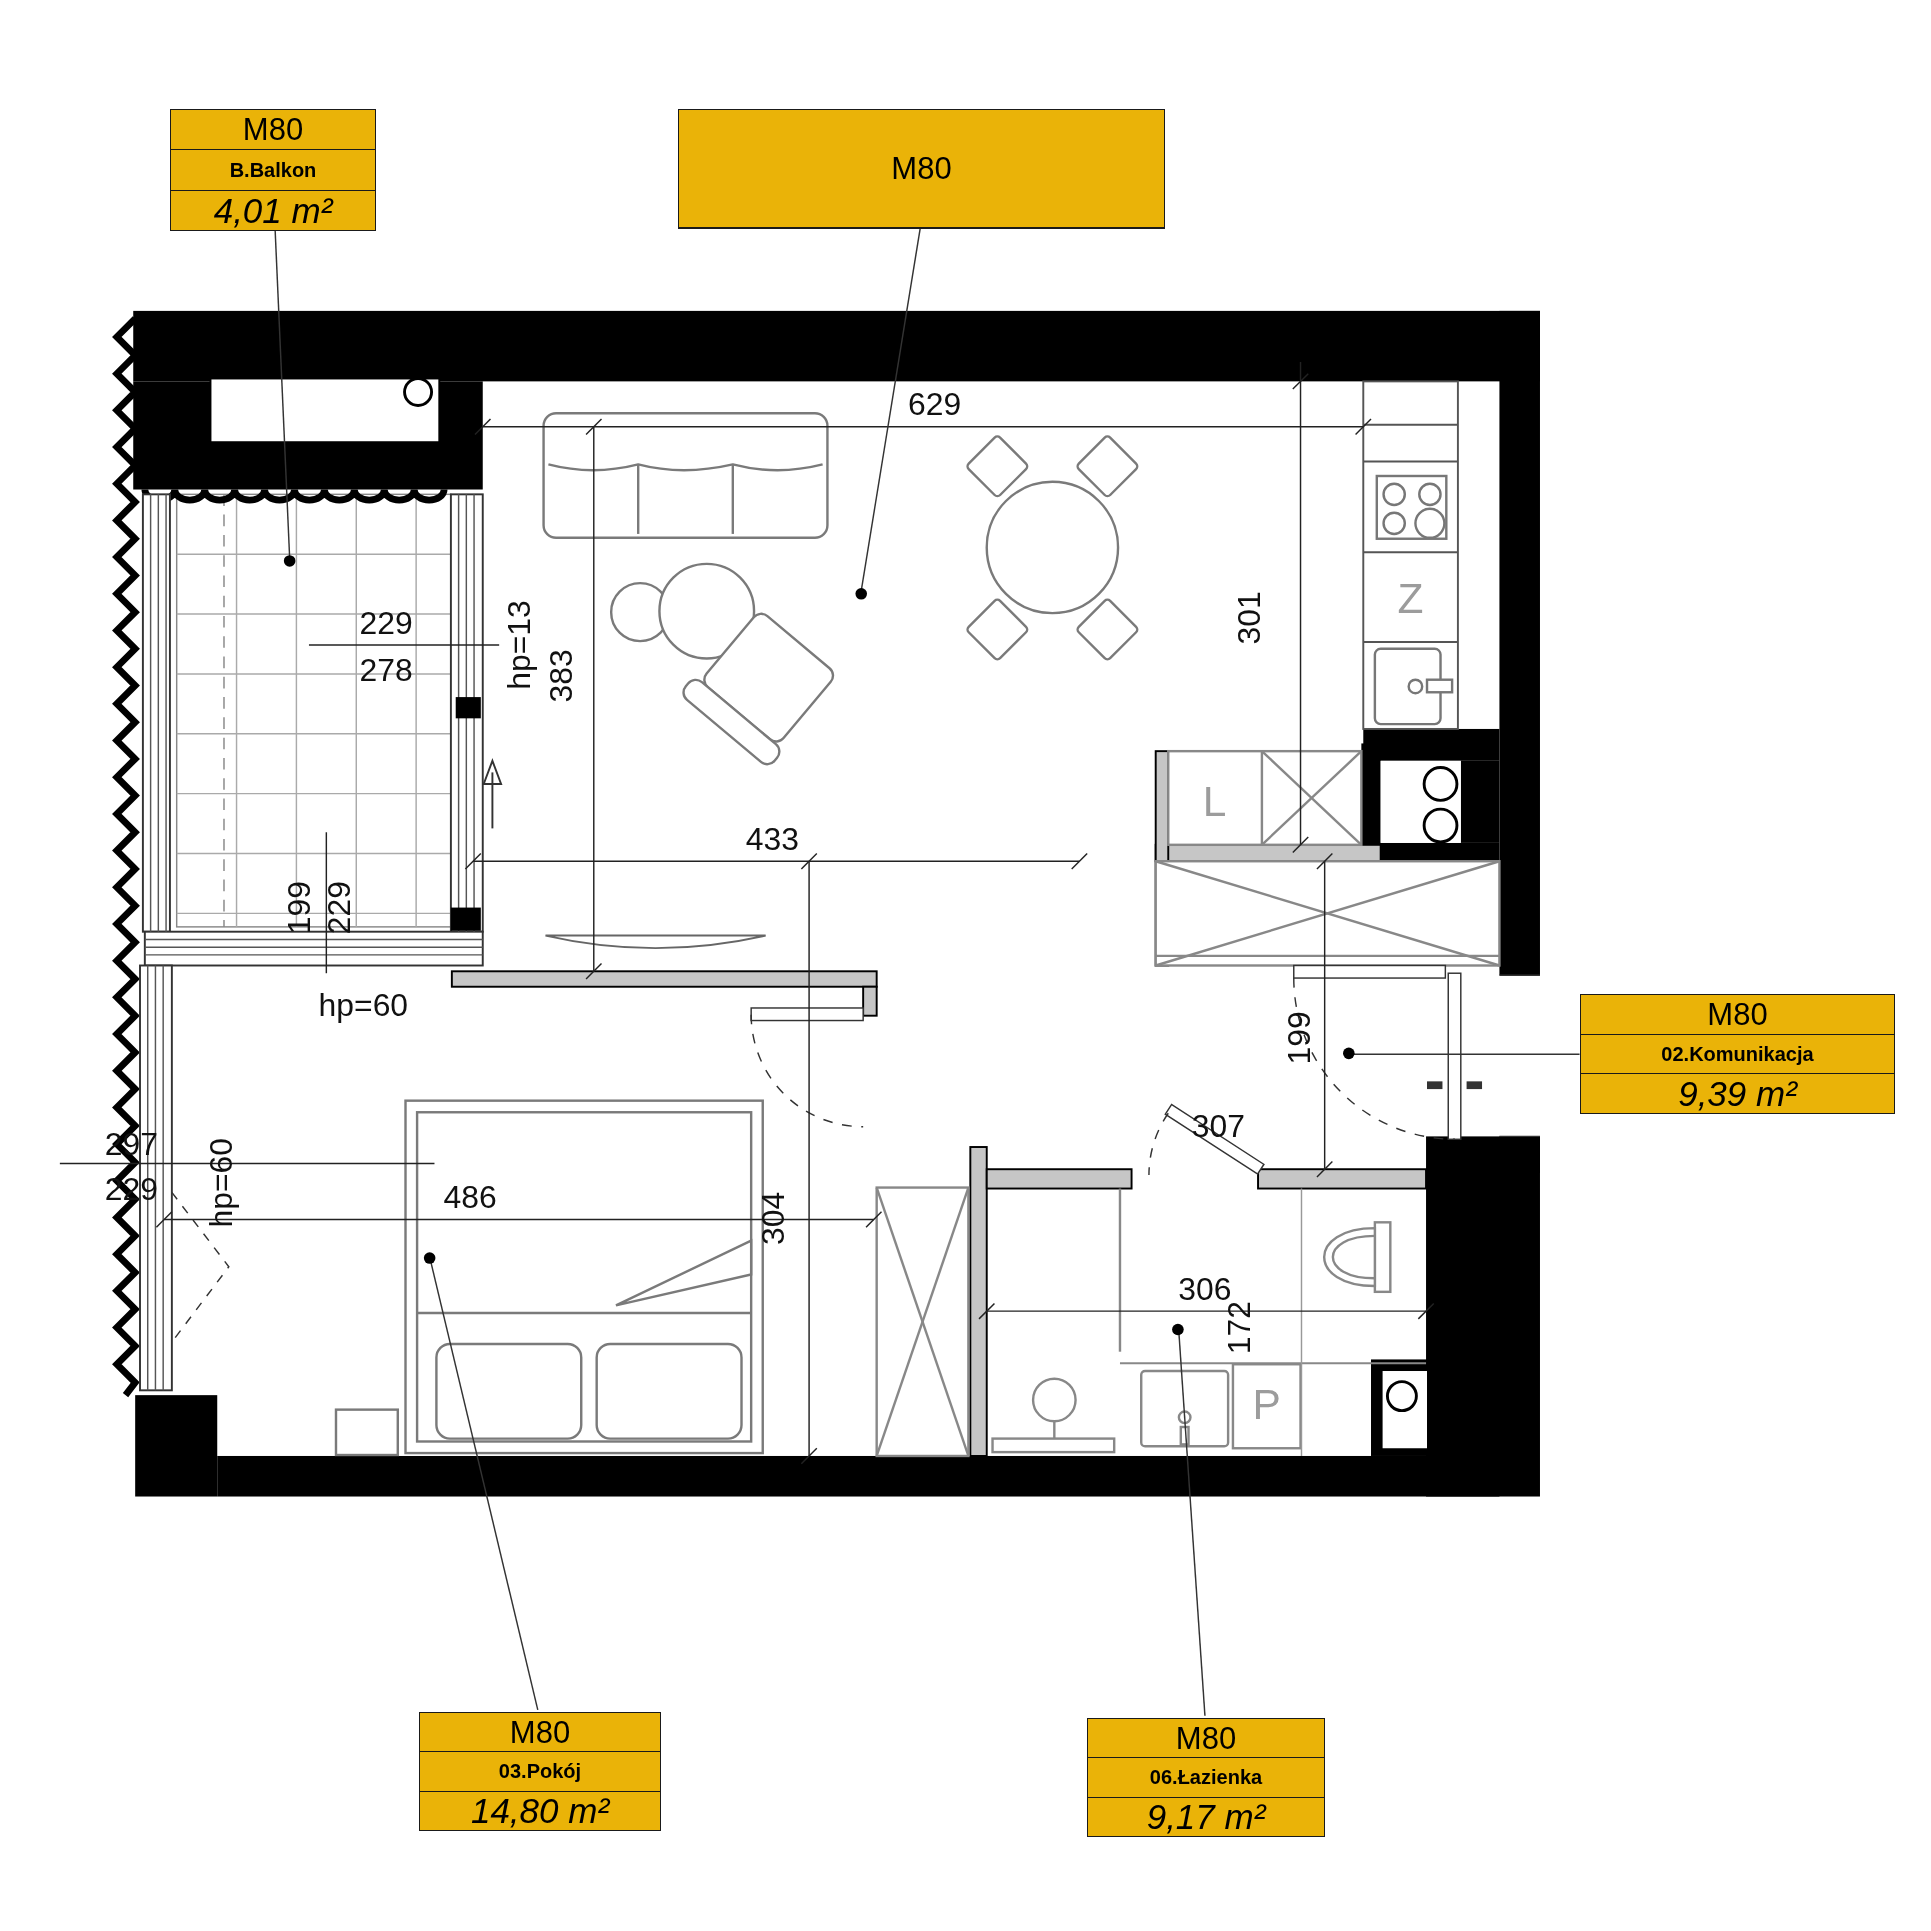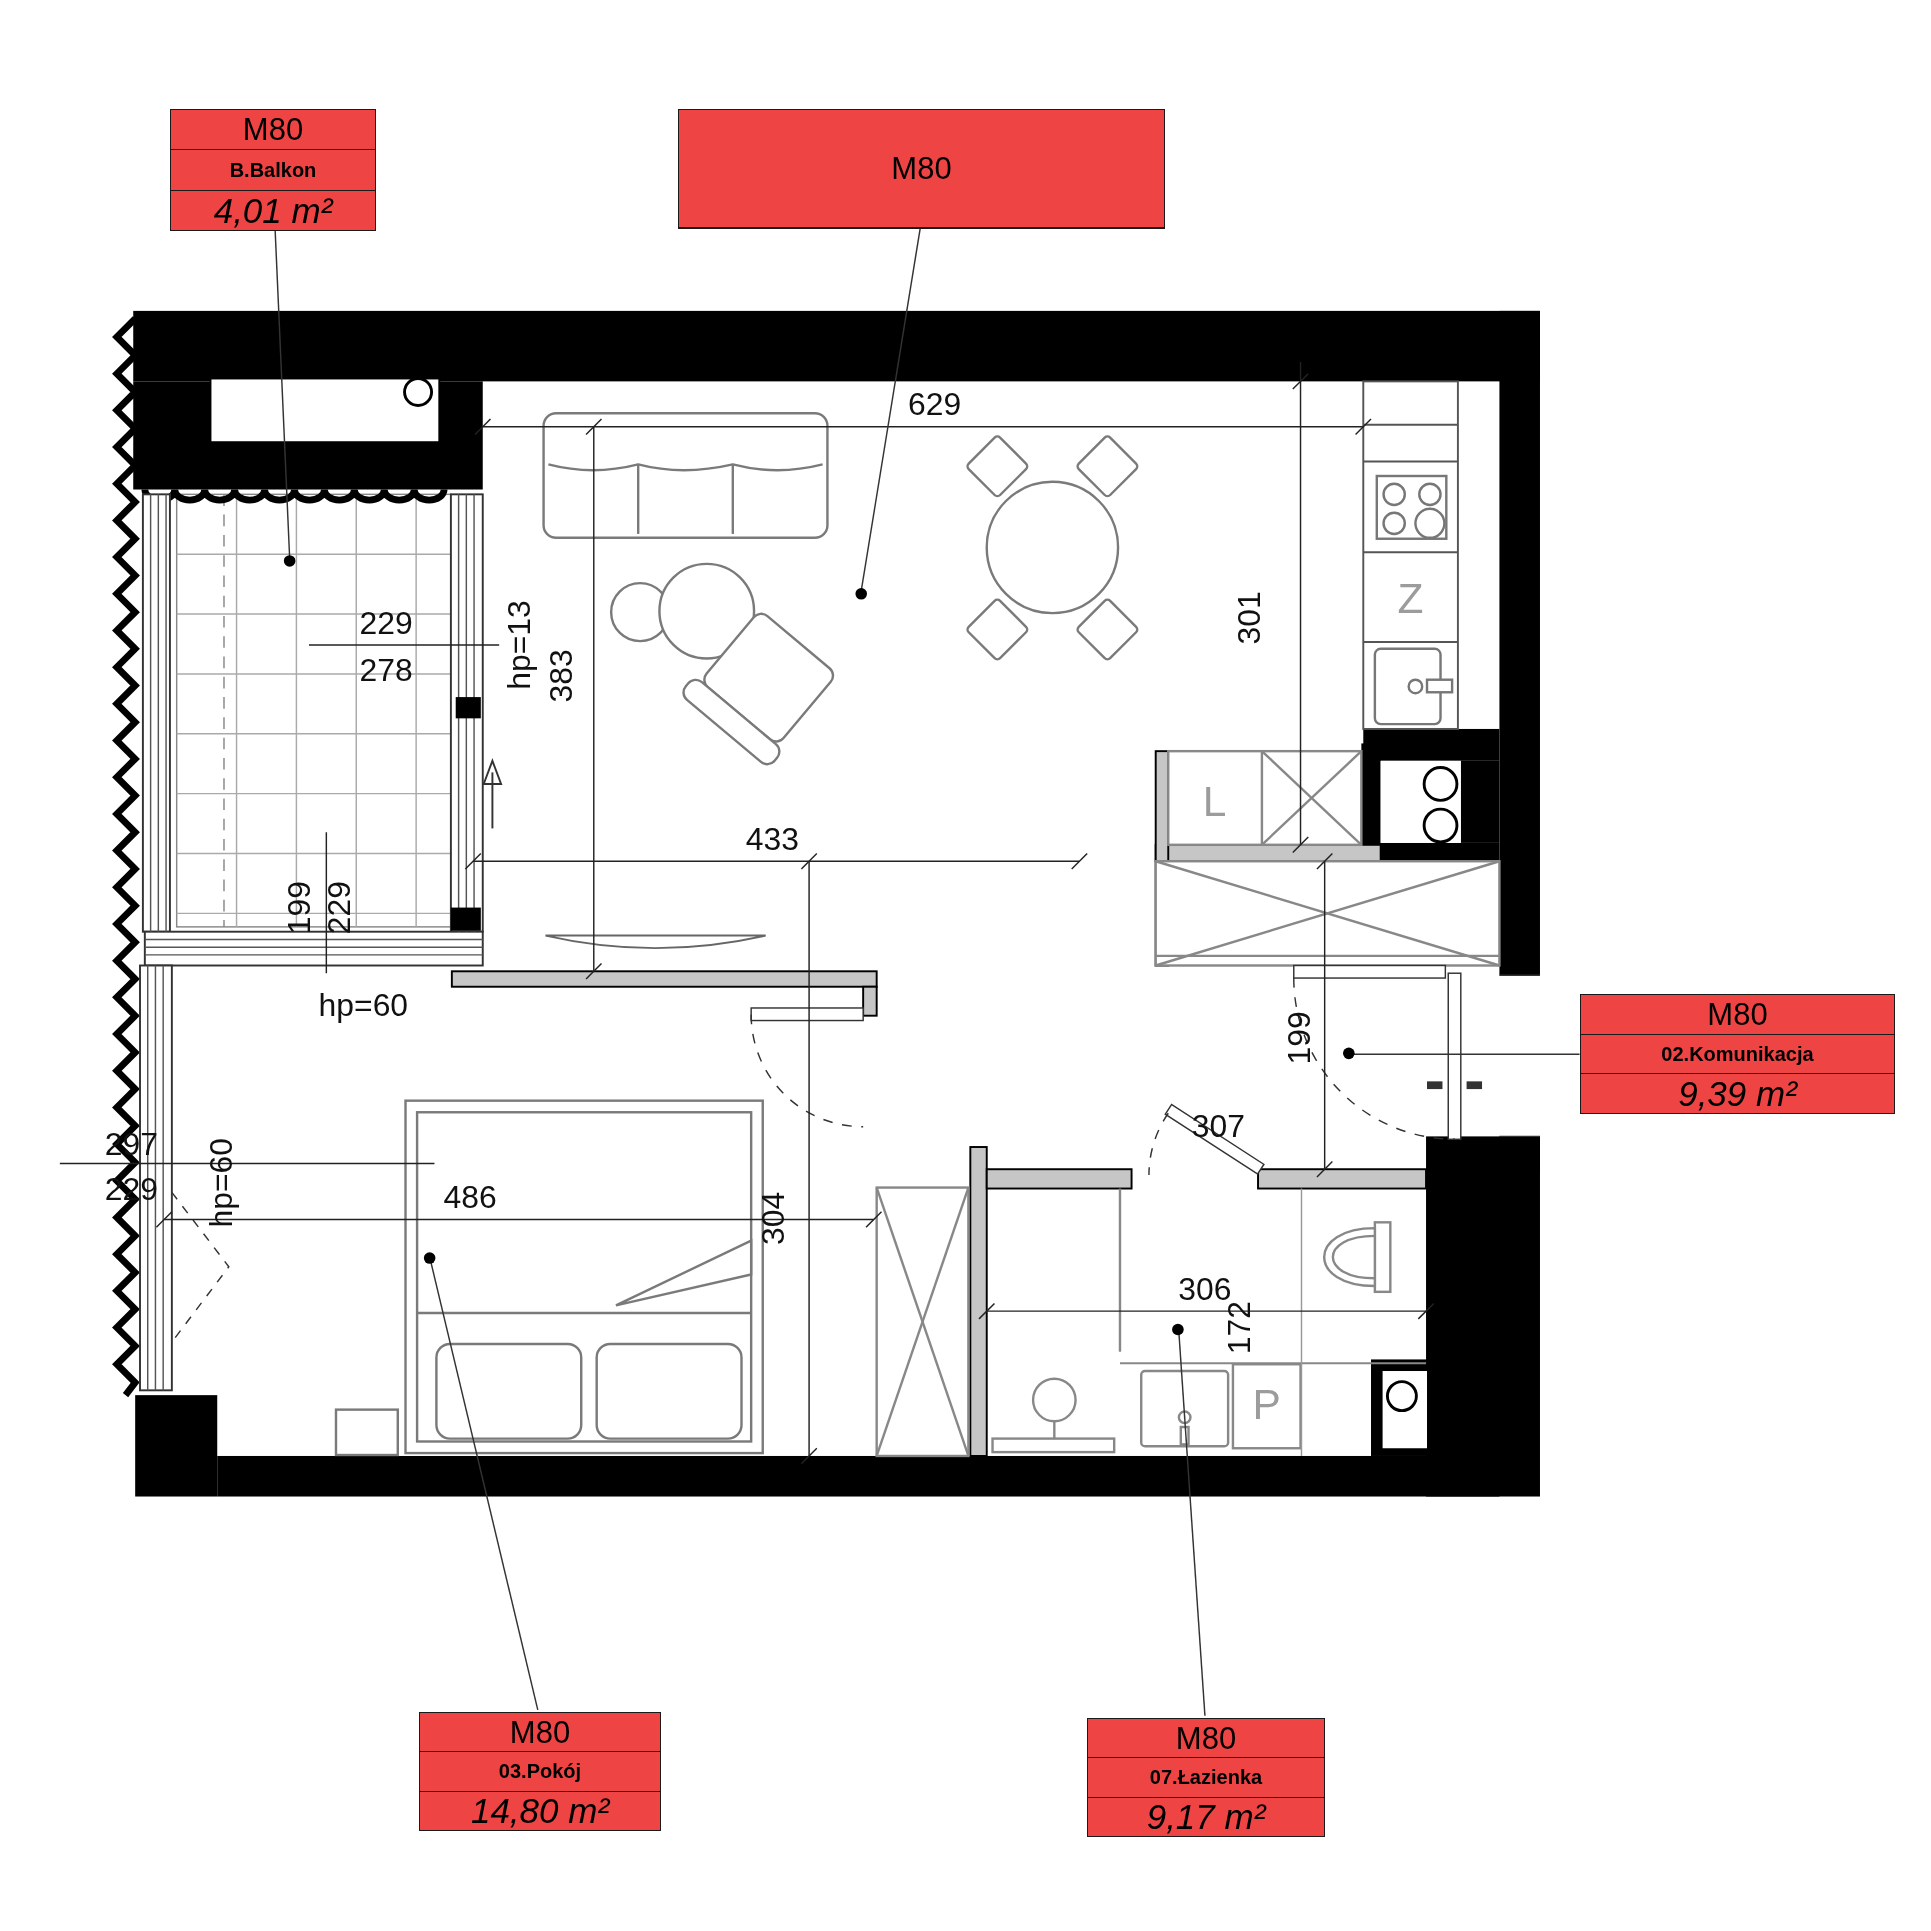--- a/index.html
+++ b/index.html
@@ -1,19 +1,19 @@
 <!DOCTYPE html>
 <html><head>
 <meta charset="utf-8">
 <style>
   html,body{margin:0;padding:0;background:#fff;}
   #stage{position:relative;width:1931px;height:1931px;background:#fff;
          font-family:"Liberation Sans",sans-serif;overflow:hidden;}
   #drawing{position:absolute;left:0;top:0;}
-  .lbox{position:absolute;background:#ef4444;border:1.9px solid #1a1a1a;
+  .lbox{position:absolute;background:#eab308;border:1.9px solid #1a1a1a;
         display:flex;flex-direction:column;text-align:left;color:#000;}
   .lbox .r{flex:1;display:flex;align-items:center;justify-content:center;line-height:1;}
   .lbox .r1{font-size:31px;border-bottom:1.9px solid #1a1a1a;}
   .lbox .r2{font-size:20px;font-weight:bold;border-bottom:1.9px solid #1a1a1a;}
   .lbox .r3{font-size:35px;font-style:italic;}
   svg text{font-family:"Liberation Sans",sans-serif;}
   .dim{font-size:33px;fill:#111;}
   .appl{font-size:44px;fill:#9c9c9c;}
 </style>
 </head>
@@ -316,18 +316,18 @@
   <div class="r r2">02.Komunikacja</div>
   <div class="r r3">9,39 m²</div>
 </div>
 <div class="lbox" style="left:419px;top:1712px;width:240px;height:117px;">
   <div class="r r1">M80</div>
   <div class="r r2">03.Pokój</div>
   <div class="r r3">14,80 m²</div>
 </div>
 <div class="lbox" style="left:1087px;top:1718px;width:236px;height:117px;">
   <div class="r r1">M80</div>
-  <div class="r r2">07.Łazienka</div>
+  <div class="r r2">06.Łazienka</div>
   <div class="r r3">9,17 m²</div>
 </div>
 
 </div>
 
 
 </body></html>

